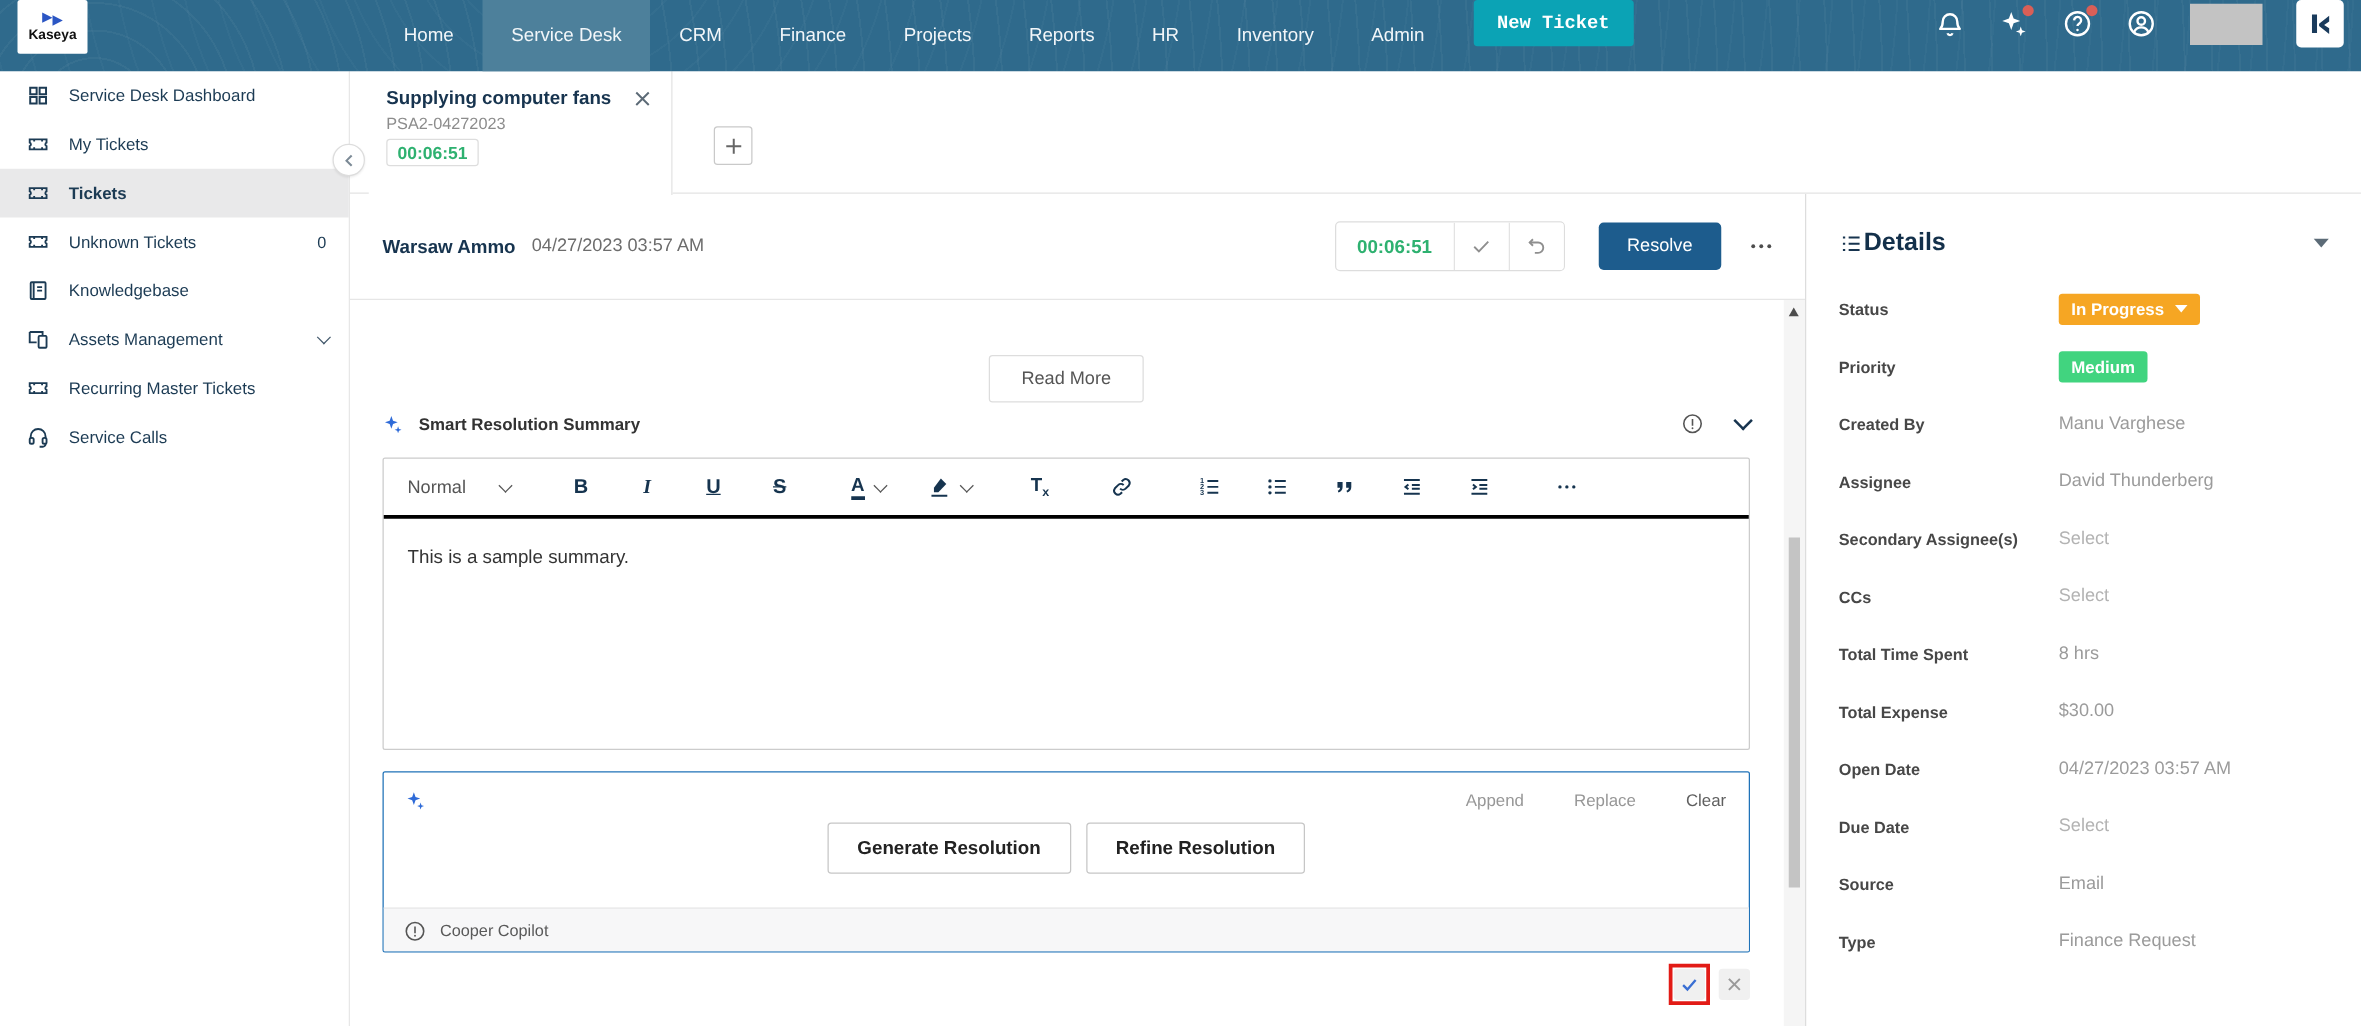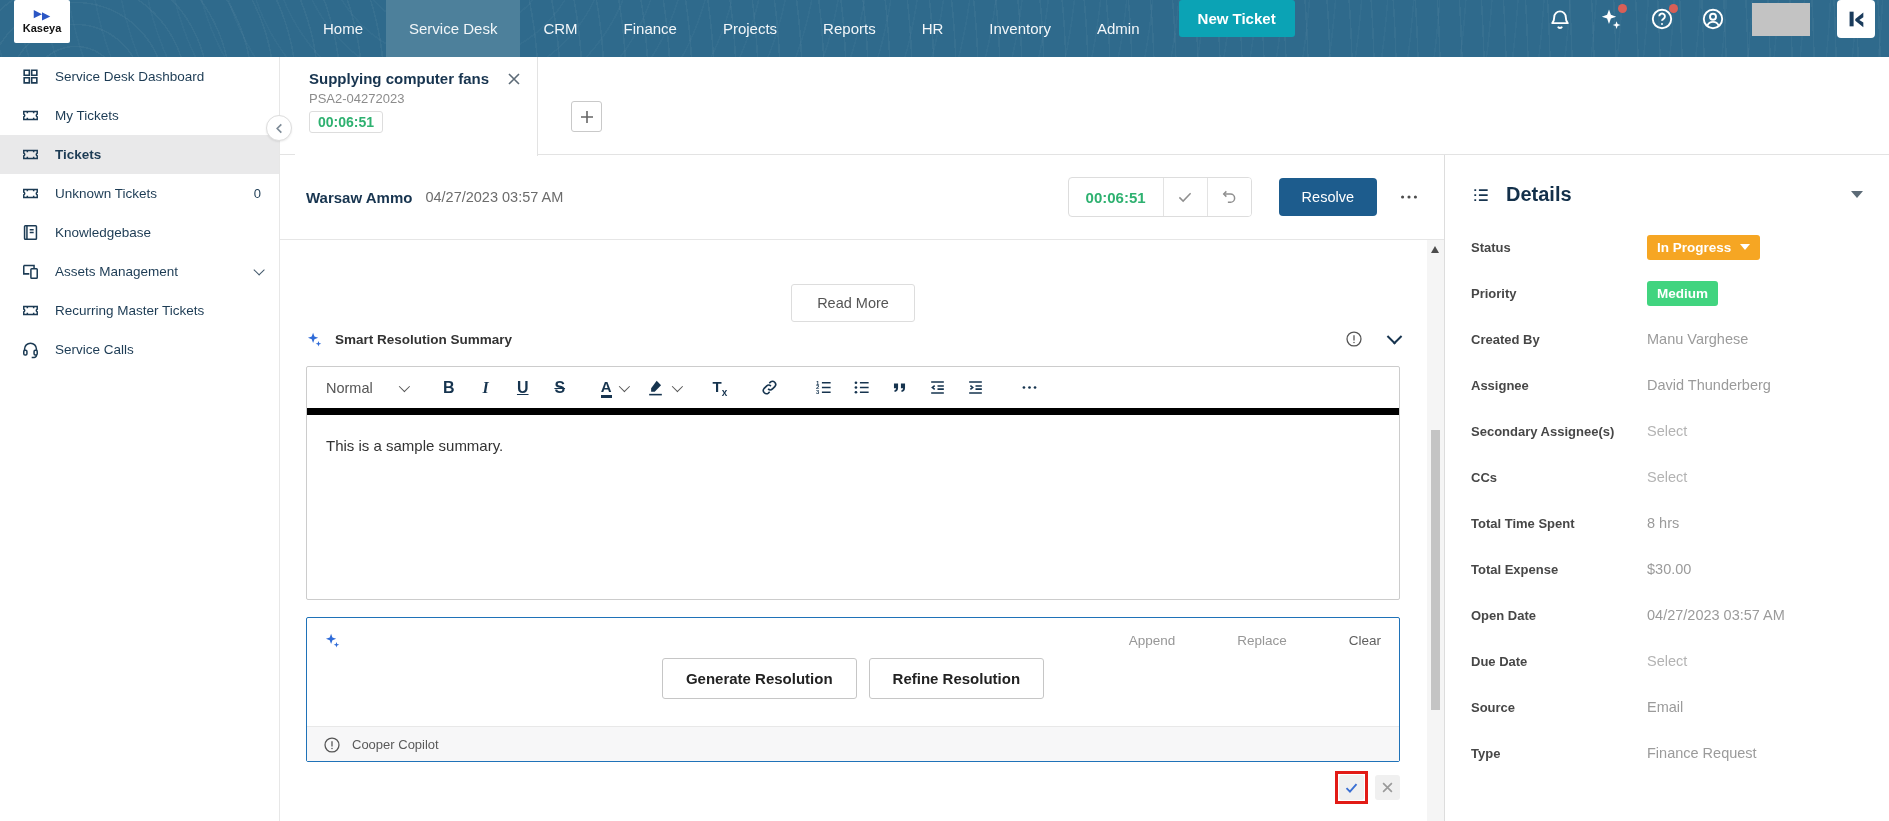--- a/index.html
+++ b/index.html
@@ -15,21 +15,21 @@
       repeating-radial-gradient(circle at 24% -120%, rgba(255,255,255,.05) 0 1.5px, transparent 1.5px 26px);}
   .logo-box { margin-left:14px; width:56px; height:43px; background:#fff; border-radius:2px;
     display:flex; flex-direction:column; align-items:center; justify-content:center; gap:1px; z-index:1; }
   .logo-box svg { width:22px; height:13px; }
   .logo-text { font-size:11px; font-weight:700; color:#101010; line-height:11px; }
   .nav-items { display:flex; height:100%; margin-left:230px; z-index:1; }
   .nav-item { display:flex; align-items:center; padding:0 23px; font-size:15px; color:#f2f6f9; cursor:pointer; }
   .nav-item.active { background:var(--nav_active,#4d809b); }
   .btn-new-ticket { margin-left:16px; background:var(--teal,#0ba3b5); color:#fff; border:none;
     font-size:15px; font-weight:600; padding:10px 19px; border-radius:3px; cursor:pointer; z-index:1;
-    font-family:Liberation Sans, sans-serif; }
+    font-family:Liberation Mono, monospace; }
   .nav-right { margin-left:auto; margin-right:14px; display:flex; align-items:center; gap:27px; z-index:1; }
   .nav-ic { position:relative; width:24px; height:24px; color:#fff; cursor:pointer; }
   .nav-ic svg { width:24px; height:24px; display:block; }
   .nav-ic .dot { position:absolute; top:-3px; right:-4px; width:9px; height:9px;
     background:#d95f57; border-radius:50%; }
   .redacted { width:58px; height:33px; background:#c3c3c3; }
   .kmark { width:38px; height:38px; background:#fff; border-radius:4px; display:flex;
     align-items:center; justify-content:center; cursor:pointer; }
   .kmark svg { width:22px; height:22px; }
 
@@ -108,64 +108,64 @@
   .sparkle svg { width:17px; height:17px; display:block; }
   .section-title { font-size:13.5px; font-weight:600; color:#333; }
   .section-right { margin-left:auto; display:flex; align-items:center; gap:26px; color:#555; }
   .icon-18 { width:18px; height:18px; cursor:pointer; }
   .icon-18 svg { width:18px; height:18px; display:block; }
   .chev-down { width:11px; height:11px; border-right:2px solid #17344f; border-bottom:2px solid #17344f;
     transform:rotate(45deg) translate(-2px,-2px); cursor:pointer; }
 
   
   .editor { margin-top:18px; border:1px solid #ccc; border-radius:2px; }
-  .toolbar { display:flex; align-items:center; height:48px; padding:0 19px; gap:19px;
-    border-bottom:7px solid #000000; color:#16344f; }
+  .toolbar { display:flex; align-items:center; height:48px; padding:0 19px; gap:35px;
+    border-bottom:3px solid #000000; color:#16344f; }
   .tb-select { display:flex; align-items:center; gap:26px; color:#555; font-size:14.5px;
     cursor:pointer; margin-right:14px; }
   .tb-chev { width:8px; height:8px; border-right:1.6px solid #555; border-bottom:1.6px solid #555;
     transform:rotate(45deg) translateY(-2px); }
   .tb-btn { min-width:18px; text-align:center; font-size:16px; font-weight:700; color:#16344f;
     cursor:pointer; background:none; border:none; font-family:inherit; padding:0; }
   .tb-italic { font-style:italic; font-family:"Liberation Serif","DejaVu Serif",serif; }
   .tb-underline { text-decoration:underline; }
   .tb-strike { text-decoration:line-through; }
   .tb-color { display:flex; align-items:center; gap:7px; cursor:pointer; }
   .tb-color .letterA { font-size:15px; font-weight:700; border-bottom:3px solid #16344f; line-height:17px; }
   .tb-ic { width:19px; height:19px; color:#16344f; cursor:pointer; }
   .tb-ic svg { width:19px; height:19px; display:block; }
   .tb-tx { font-size:15px; font-weight:700; cursor:pointer; }
   .tb-tx sub { font-size:10px; }
   .editor-body { min-height:184px; padding:22px 19px; font-size:15px; color:#333; }
 
   
   .copilot { margin-top:17px; border:1.5px solid var(--copilot_border,#1f72b8); border-radius:2px; }
   .cp-top { display:flex; align-items:center; padding:14px 18px 0 17px; }
-  .cp-links { margin-left:auto; display:flex; gap:62px; }
+  .cp-links { margin-left:auto; display:flex; gap:40px; }
   .cp-link { font-size:13.5px; color:#979797; cursor:pointer; }
   .cp-link.strong { color:#5f5f5f; }
   .cp-buttons { display:flex; justify-content:center; gap:12px; margin:9px 0 27px; }
   .cp-btn { background:#fff; border:1px solid #c6c6c6; border-radius:3px; padding:11px 23px;
     font-size:15px; font-weight:700; color:#222; cursor:pointer; font-family:inherit; }
   .cp-footer { display:flex; align-items:center; gap:13px; background:#f7f7f8; border-top:1px solid #e8e8e8;
     padding:9px 16px; color:#555; }
   .cp-footer .footer-label { font-size:13px; color:#5a5a5a; }
 
   
   .confirm-row { display:flex; justify-content:flex-end; align-items:center; gap:7px; margin-top:9px; }
   .mini-btn { width:25px; height:25px; background:#f0f0f0; border:none; border-radius:3px;
     display:flex; align-items:center; justify-content:center; cursor:pointer; }
   .mini-btn svg { width:15px; height:15px; }
   .mini-check { color:var(--check_blue,#3a6fd3); }
   .mini-x { color:#9a9a9a; }
   .annotation { border:3px solid var(--annotation_red,#e21b16); padding:1px; display:flex; }
 
   
   .details { flex:1; border-left:1px solid #ddd; padding:28px 26px 0; min-width:0; }
-  .details-header { display:flex; align-items:center; gap:15px; }
+  .details-header { display:flex; align-items:center; }
   .details-list-icon { width:20px; height:20px; color:#17344f; }
   .details-list-icon svg { width:20px; height:20px; display:block; }
   .details-title { font-size:20px; font-weight:700; color:#13304a; }
   .details-collapse { margin-left:auto; width:0; height:0; cursor:pointer;
     border-left:6px solid transparent; border-right:6px solid transparent; border-top:7px solid #5c6b77; }
   .fields { margin-top:18px; }
   .field-row { height:46px; display:flex; align-items:center; }
   .field-label { width:176px; flex:0 0 176px; font-size:13px; font-weight:600; color:#474747; }
   .field-value { font-size:14.5px; color:#9b9b9b; display:flex; align-items:center; }
   .field-value.placeholder { color:#b3b3b3; }

